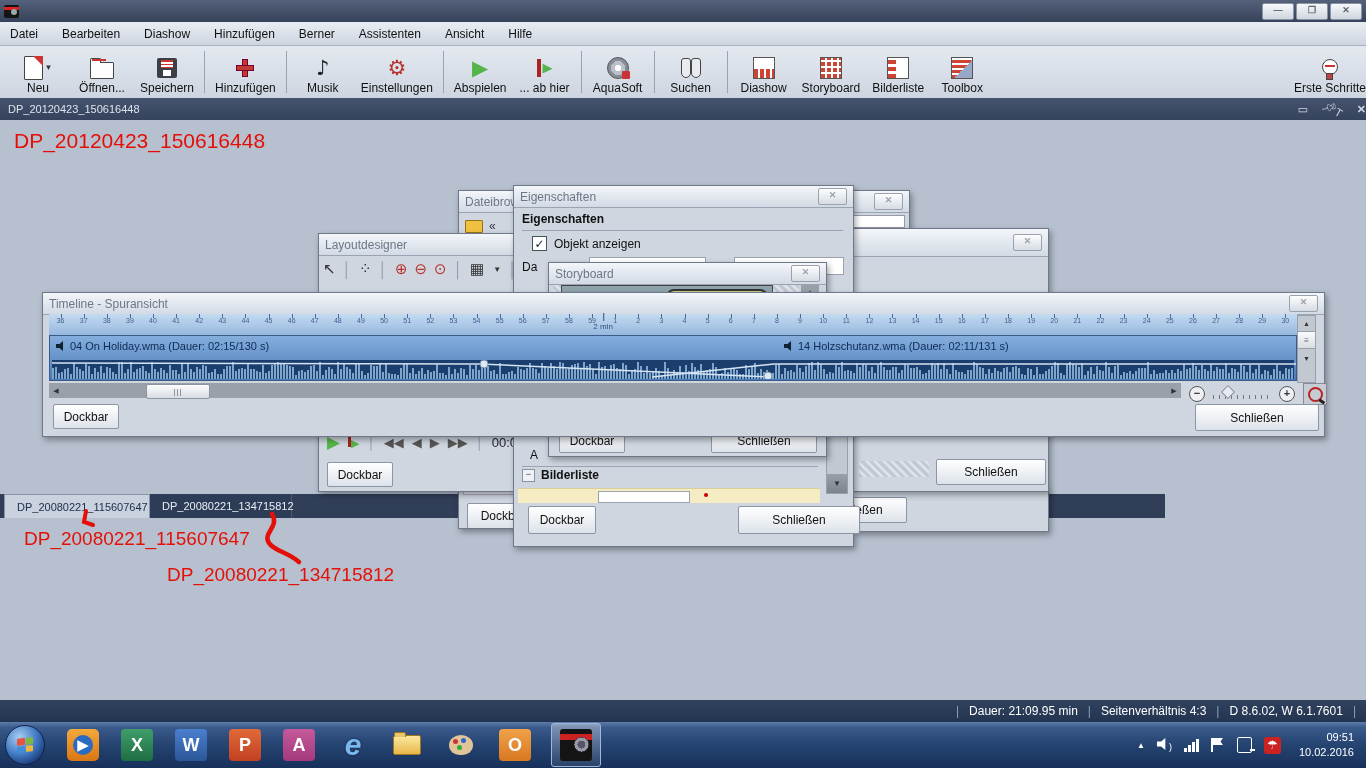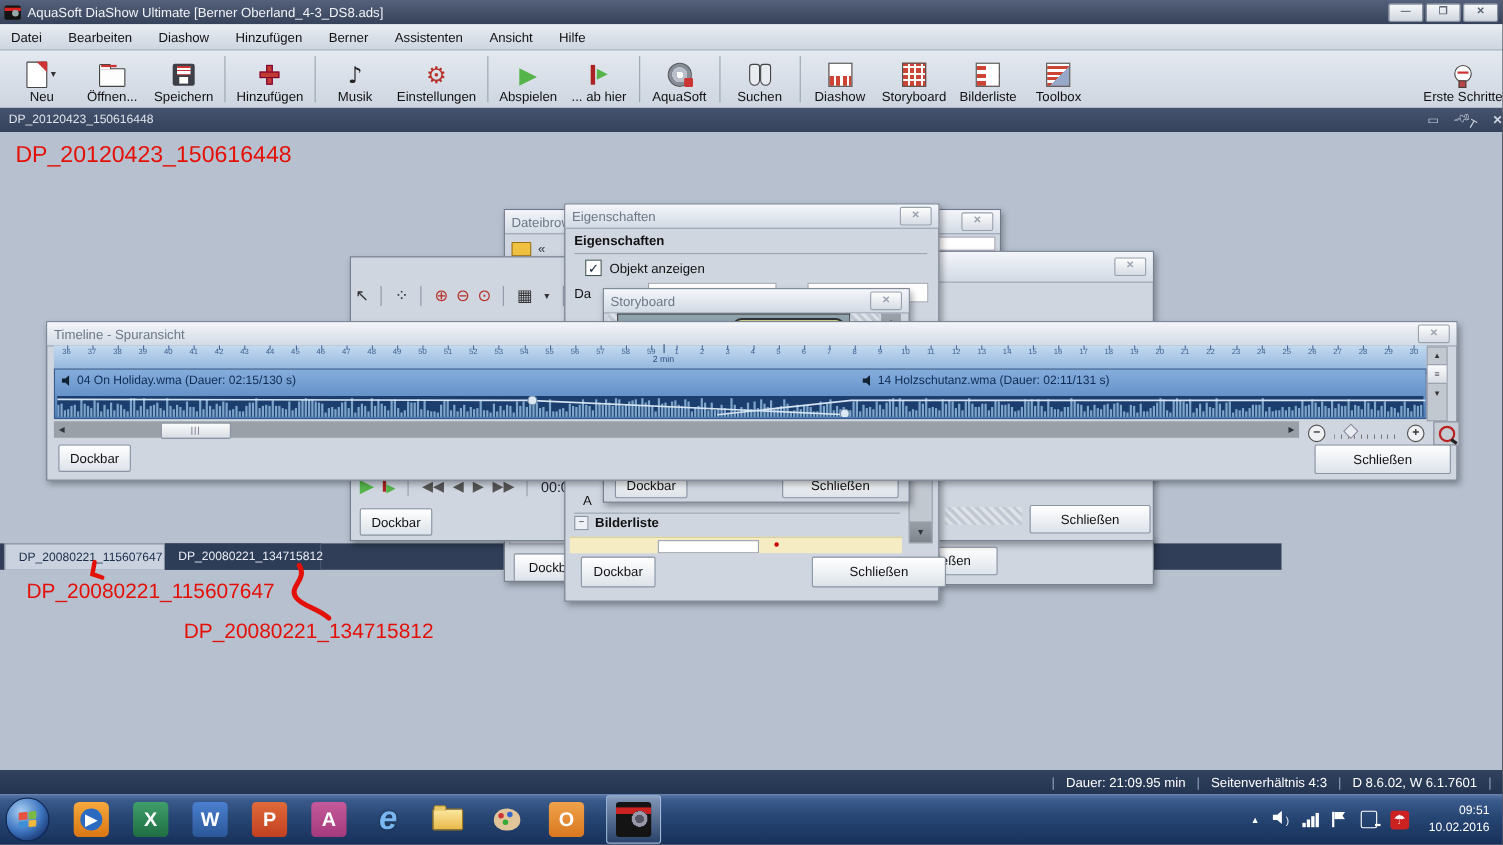--- a/index.html
+++ b/index.html
@@ -129,21 +129,20 @@
   .mini-input{position:absolute;background:#fff;border:1px solid #9aa2ae;}
   .exp{width:11px;height:11px;border:1px solid #8892a0;background:#eef1f5;font-size:9px;line-height:9px;text-align:center;color:#334;}
 </style>
 </head>
 <body>
 
 <div id="screen">
 
   <div id="titlebar">
     <div class="appico"></div>
-    <span>AquaSoft DiaShow Ultimate [Berner Oberland_4-3_DS8.ads]</span>
     <div class="wbtns">
       <div class="wbtn">—</div>
       <div class="wbtn">❐</div>
       <div class="wbtn">✕</div>
     </div>
   </div>
 
   <div id="menubar">
     <span>Datei</span>
     <span>Bearbeiten</span>
@@ -288,20 +287,23 @@
       </div>
   </div>
 
   <div class="win" style="left:852px;top:488px;width:195px;height:42px;z-index:3;overflow:hidden;">
     <div class="btn" style="left:-48px;top:8px;width:100px;height:24px;">
         <span>Schließen</span>
       </div>
   </div>
 
   <div class="win" style="left:318px;top:233px;width:300px;height:257px;z-index:4;">
+    <div class="wtitle">
+        <span>Layoutdesigner</span>
+      </div>
     <div style="position:absolute;left:4px;top:26px;display:flex;align-items:center;gap:7px;font-size:15px;color:#333;">
       <span class="glyph">↖</span>
       <span style="color:#99a;">│</span>
       <span class="glyph">⁘</span>
       <span style="color:#99a;">│</span>
       <span class="glyph" style="color:#b8312a;">⊕</span>
       <span class="glyph" style="color:#b8312a;">⊖</span>
       <span class="glyph" style="color:#b8312a;">⊙</span>
       <span style="color:#99a;">│</span>
       <span class="glyph">▦</span>

